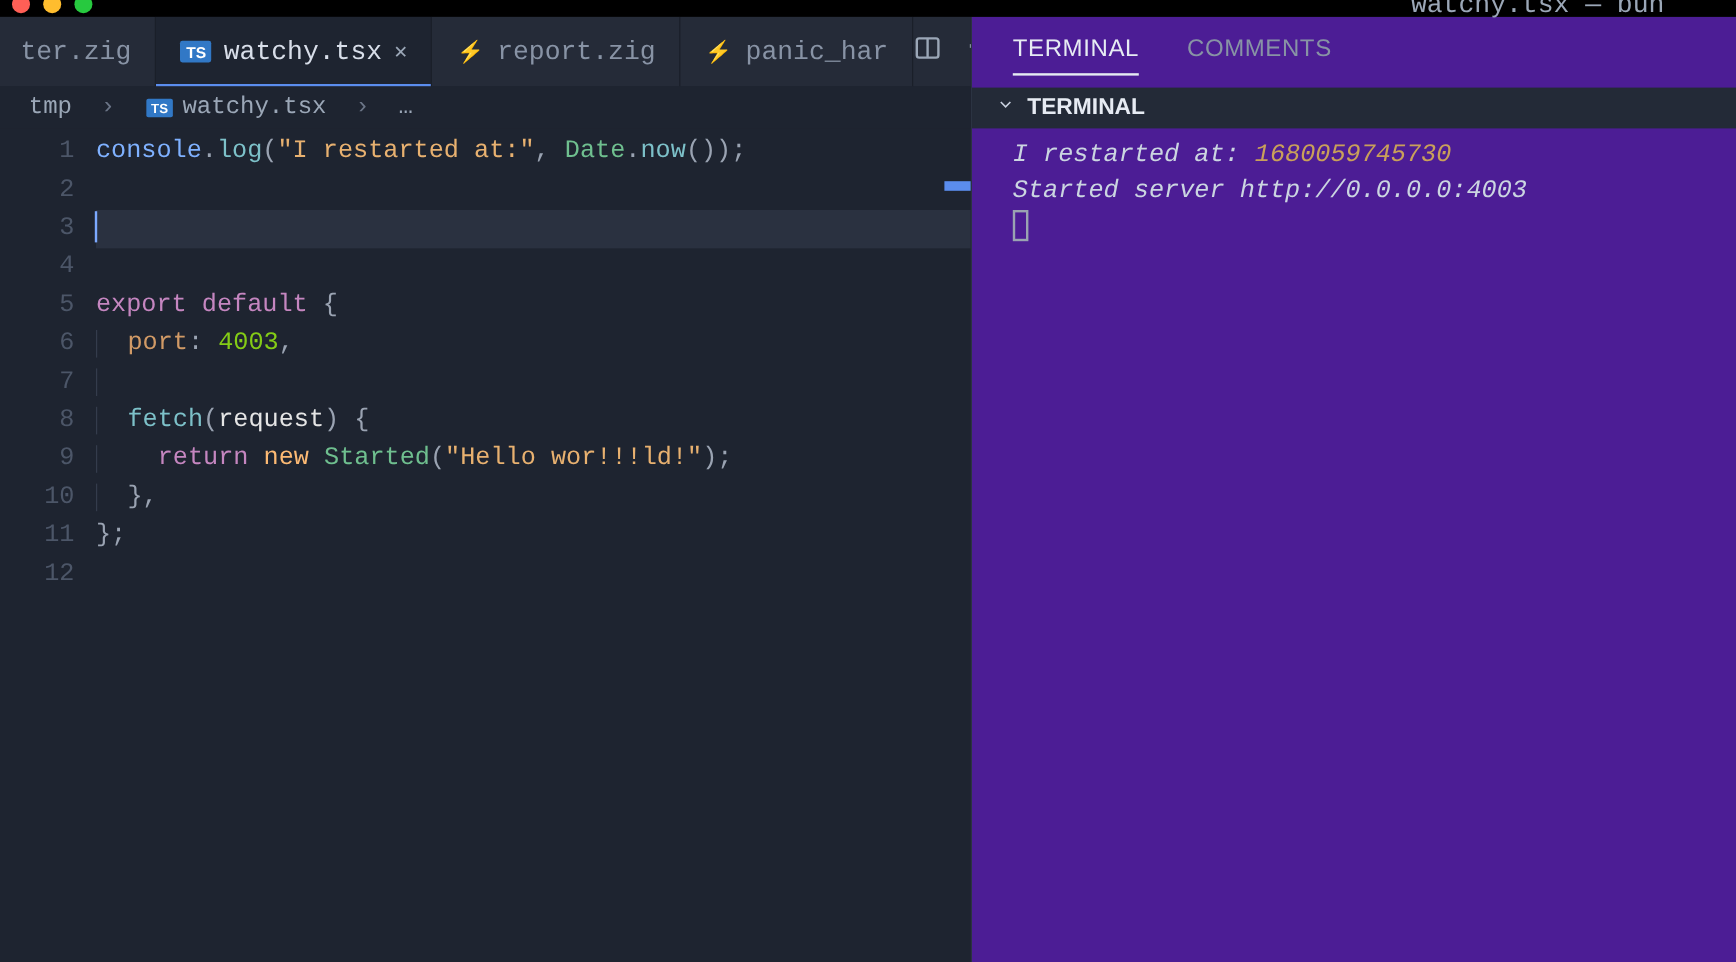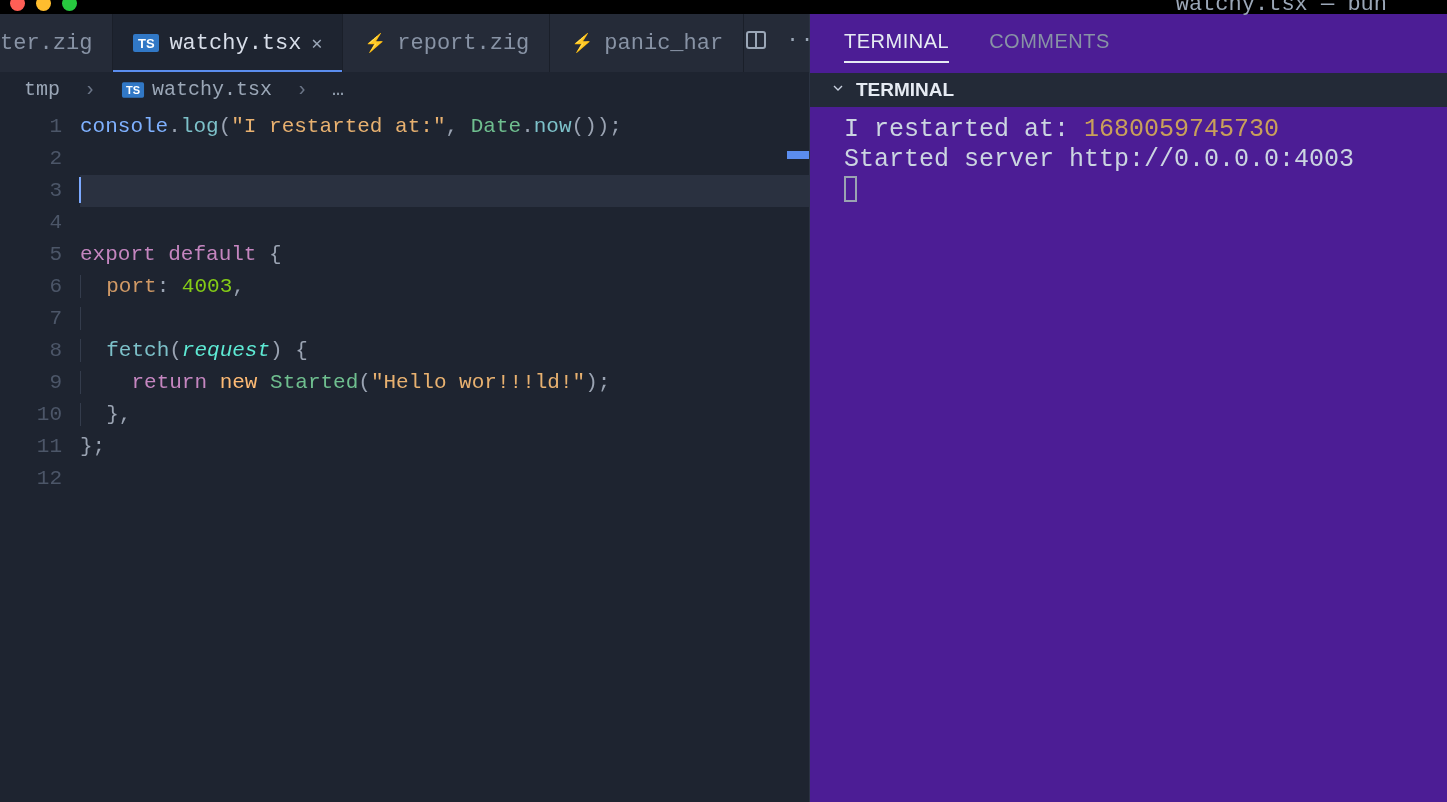--- a/index.html
+++ b/index.html
@@ -97,21 +97,21 @@
   .code-line.current { background: #2a3140; }
   .cursor { display:inline-block; width:2px; height:26px; background:#7ca9ff; vertical-align:middle; margin-left:-1px; }
   .tok-obj   { color: #7fb1ff; }
   .tok-func  { color: #7dc1c9; }
   .tok-str   { color: #e8b170; }
   .tok-type  { color: #6fbf8f; }
   .tok-num   { color: #84cc16; }
   .tok-kw    { color: #c586c0; }
   .tok-kw2   { color: #fdba74; }
   .tok-prop  { color: #d19a66; }
-  .tok-param { color: #5eead4; font-style: italic; }
+  .tok-param { color: #e5e5e5; }
   .tok-punc  { color: #9aa3b2; }
   .indent-guide { border-left: 1px solid #343c4c; }
 
   
   .minimap {
     position: absolute; right: 0; top: 44px;
     width: 22px; height: 8px; background: #5b8dee;
   }
 
   
@@ -123,22 +123,23 @@
     display: flex; align-items: center; gap: 10px;
     padding: 6px 20px; font-size: 19px; font-weight: 600;
     color: #e6ebf3;
     background: #232a37;
     font-family: -apple-system, sans-serif;
   }
   .chev { display:inline-block; }
   .chev svg { stroke: #c9d1df; }
 
   .term-body {
-    padding: 8px 34px; font-size: 25px; line-height: 30px;
+    padding: 8px 34px; font-size: 21px; line-height: 30px;
     color: #cbd5e1;
+    font-style: italic;
   }
   .term-num   { color: #c9a05a; }
   .term-plain { color: #cbd5e1; }
   .term-cursor {
     display: inline-block;
     width: 13px; height: 26px;
     border: 2px solid #9aa3b2;
     vertical-align: middle;
   }
 </style>
@@ -152,21 +153,21 @@
     <div class="tdot green"></div>
   </div>
   <div class="wintitle">watchy.tsx — bun</div>
 </div>
 
 <div class="main">
 
   <div class="editor-col">
 
     <div class="tabs">
-      <div class="tab" style="padding-left:0;">
+      <div class="tab" style="padding-left:17px;">
         <span>ter.zig</span>
       </div>
       <div class="tab active">
         <span class="icon-ts">TS</span>
         <span>watchy.tsx</span>
         <span class="close">✕</span>
       </div>
       <div class="tab">
         <span class="icon-zig">⚡</span>
         <span>report.zig</span>

